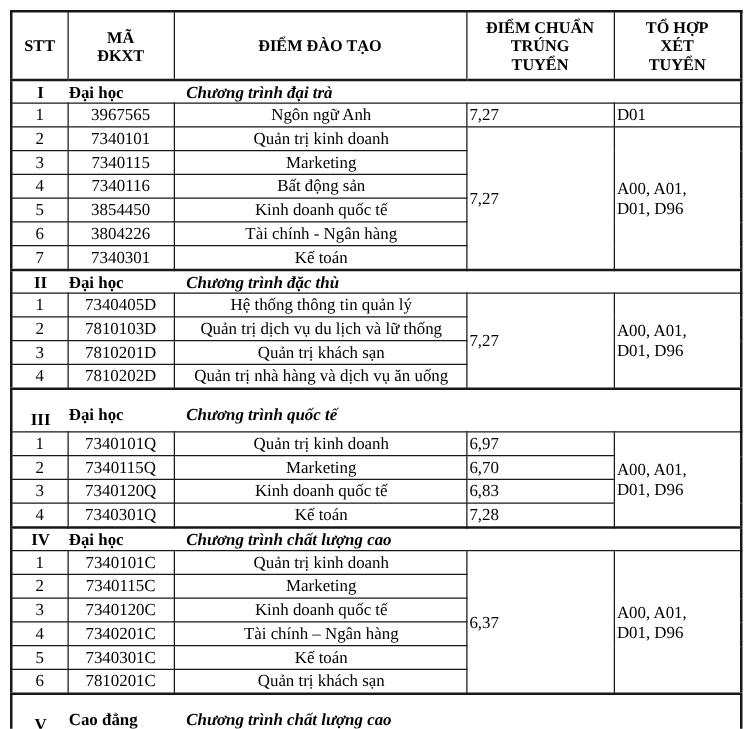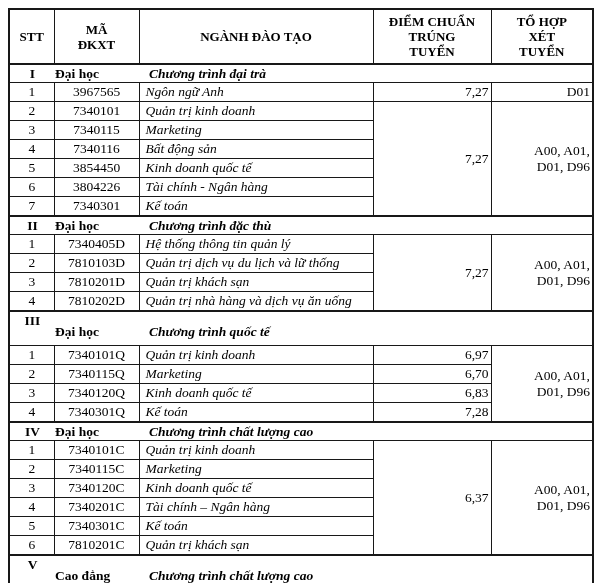--- a/index.html
+++ b/index.html
@@ -32,23 +32,23 @@
     padding: 4px 2px;
   }
   tr.data-row { height: 18px; }
   tr.data-row td {
     font-size: 13.5px;
     line-height: 16px;
     padding: 1px 2px;
     vertical-align: middle;
   }
   td.c { text-align: center; }
-  td.major { text-align: left; padding-left: 6px !important; padding-right: 4px !important; font-style: italic; }
+  td.major { text-align: center; padding-left: 6px !important; padding-right: 4px !important; }
   td.score, td.combo {
-    text-align: right;
+    text-align: left;
     vertical-align: middle;
     font-size: 13.5px;
     line-height: 17px;
     white-space: pre-line;
     margin-top: 40px;
   }
 
   tr.section-row td, tr.section-tall td {
     border-top: 2px solid #181818;
     padding: 0;
@@ -58,41 +58,41 @@
     align-items: center;
     min-height: 17px;
     font-weight: bold;
     font-size: 13.5px;
     line-height: 16px;
   }
   .sec-num   { width: 45px; text-align: center; }
   .sec-level { width: 88px; text-align: left; }
   .sec-program { flex: 1; padding-left: 6px; text-align: left; font-style: italic; }
   tr.section-tall .sec { min-height: 33px; }
-  tr.section-tall .sec-num { align-self: flex-start; padding-top: 1px; }
+  tr.section-tall .sec-num { align-self: flex-start; padding-top: 16px; }
   tr.section-tall .sec-level, tr.section-tall .sec-program { align-self: flex-end; padding-bottom: 5px; }
 </style>
 </head>
 <body>
 
 <div class="page">
   <table class="adm">
     <colgroup>
       <col style="width:45px">
         <col style="width:85px">
         <col style="width:234px">
         <col style="width:118px">
         <col style="width:102px">
     </colgroup>
     <thead>
       <tr>
         <th>STT</th>
         <th>MÃ
 ĐKXT</th>
-        <th>NGÀNH ĐÀO TẠO</th>
+        <th>ĐIỂM ĐÀO TẠO</th>
         <th>ĐIỂM CHUẨN
 TRÚNG
 TUYỂN</th>
         <th>TỔ HỢP
 XÉT
 TUYỂN</th>
       </tr>
     </thead>
     <tbody>
 

